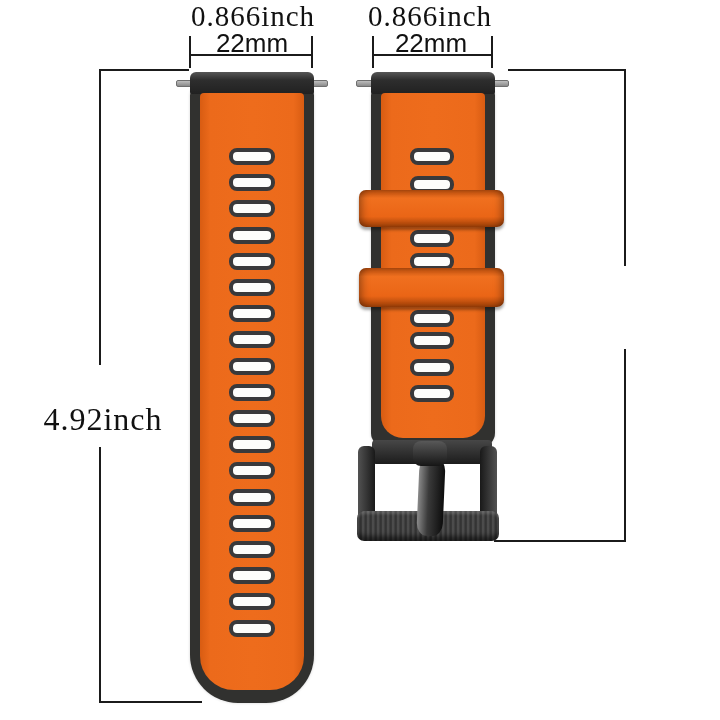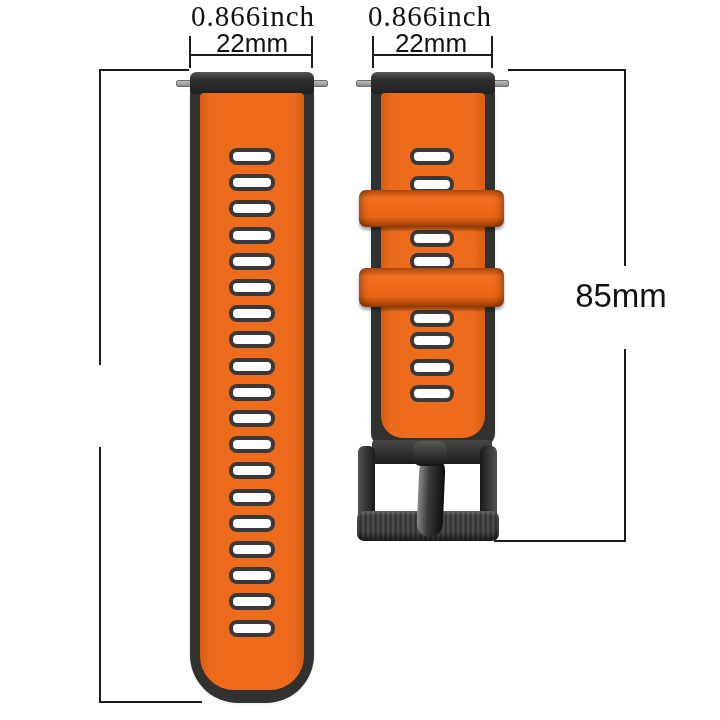--- a/index.html
+++ b/index.html
@@ -63,26 +63,26 @@
   <div class="t serif" style="left:430px;top:2px;font-size:29px;">0.866inch</div>
   <div class="t sans" style="left:431px;top:30px;font-size:26px;">22mm</div>
   <div class="line" style="left:372px;top:36px;width:2px;height:32px;"></div>
   <div class="line" style="left:491px;top:36px;width:2px;height:32px;"></div>
   <div class="line" style="left:372px;top:54px;width:121px;height:2px;"></div>
 
   <div class="line" style="left:99px;top:69px;width:90px;height:2px;"></div>
   <div class="line" style="left:99px;top:69px;width:2px;height:296px;"></div>
   <div class="line" style="left:99px;top:447px;width:2px;height:256px;"></div>
   <div class="line" style="left:99px;top:701px;width:103px;height:2px;"></div>
+  <div class="t serif" style="left:103px;top:403px;font-size:32px;">4.92inch</div>
 
   <div class="line" style="left:508px;top:69px;width:118px;height:2px;"></div>
   <div class="line" style="left:624px;top:69px;width:2px;height:197px;"></div>
   <div class="line" style="left:624px;top:349px;width:2px;height:193px;"></div>
   <div class="line" style="left:494px;top:540px;width:132px;height:2px;"></div>
-  <div class="t sans" style="left:621px;top:279px;font-size:33px;">85mm</div>
 
   <div>
     <div class="pin" style="left:176px;"></div>
     <div class="pin" style="left:311px;"></div>
     <div class="body-long"></div>
     <div class="topbar" style="left:190px;"></div>
     <div class="orange-long"></div>
     <div id="long-holes">
         <div class="hole hole-l" style="top: 148px;"></div>
         <div class="hole hole-l" style="top: 174.2px;"></div>

